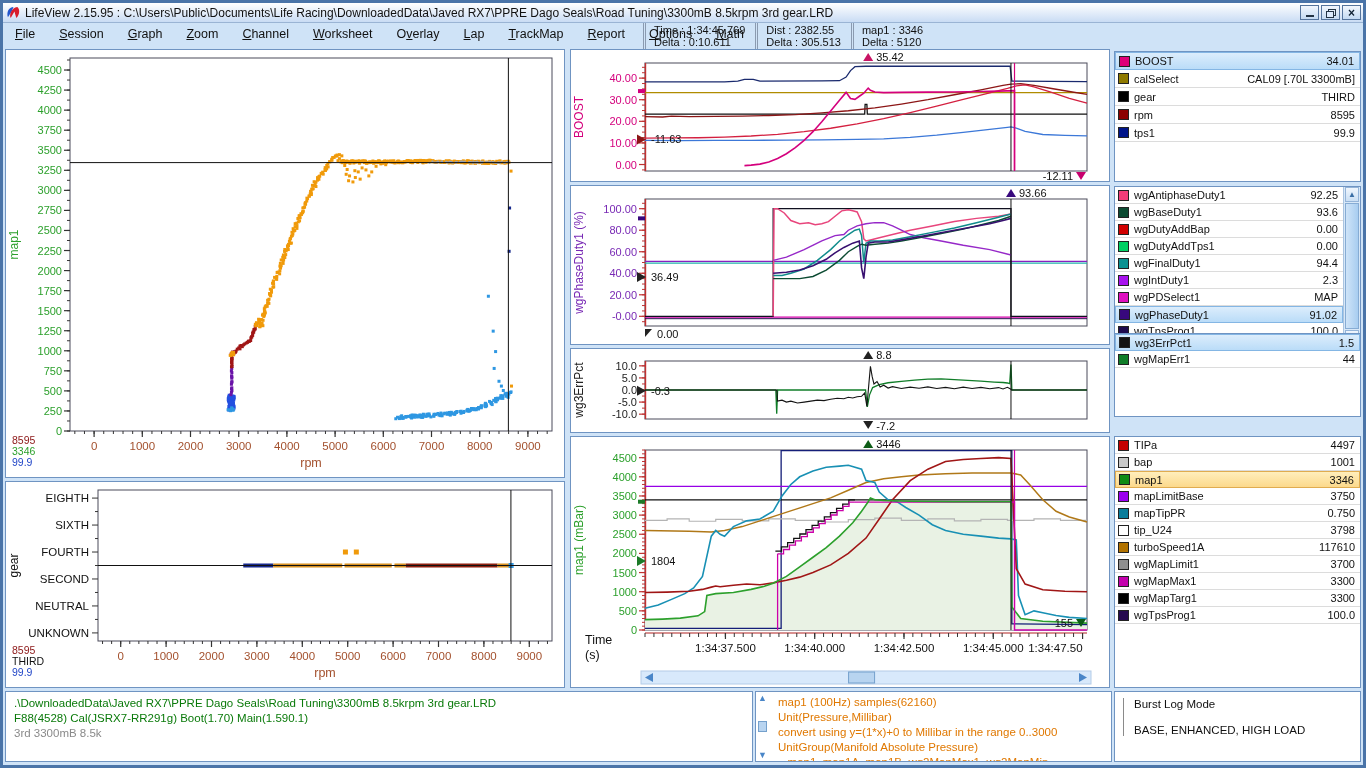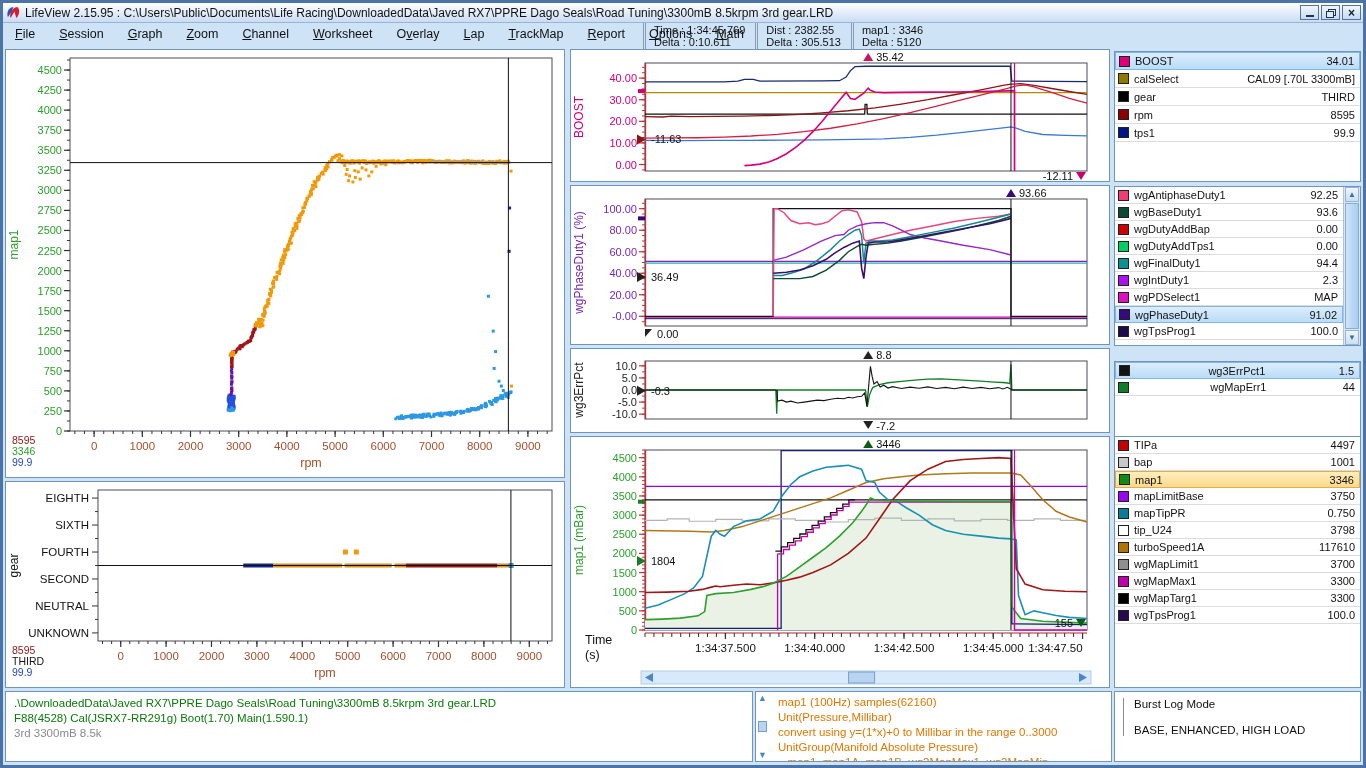--- a/index.html
+++ b/index.html
@@ -1490,21 +1490,21 @@
             <span class="cval">100.0</span>
           </div>
         </div>
       <div class="vscroll">
         <div class="arr">▲</div>
         <div class="thumb"></div>
         <div class="arr">▼</div>
       </div>
     </div>
   </div>
-  <div class="panel" style="left:1111px;top:358px;width:247px;height:84px;text-align:center;">
+  <div class="panel" style="left:1111px;top:330px;width:247px;height:84px;">
       <div class="clist">
         <div class="crows" id="cp3">
           <div class="crow  sel-blue">
             <span class="sw" style="background: rgb(20, 20, 20);"></span>
             <span class="cname">wg3ErrPct1</span>
             <span class="cval">1.5</span>
           </div>
           <div class="crow ">
             <span class="sw" style="background: rgb(16, 125, 40);"></span>
             <span class="cname">wgMapErr1</span>

